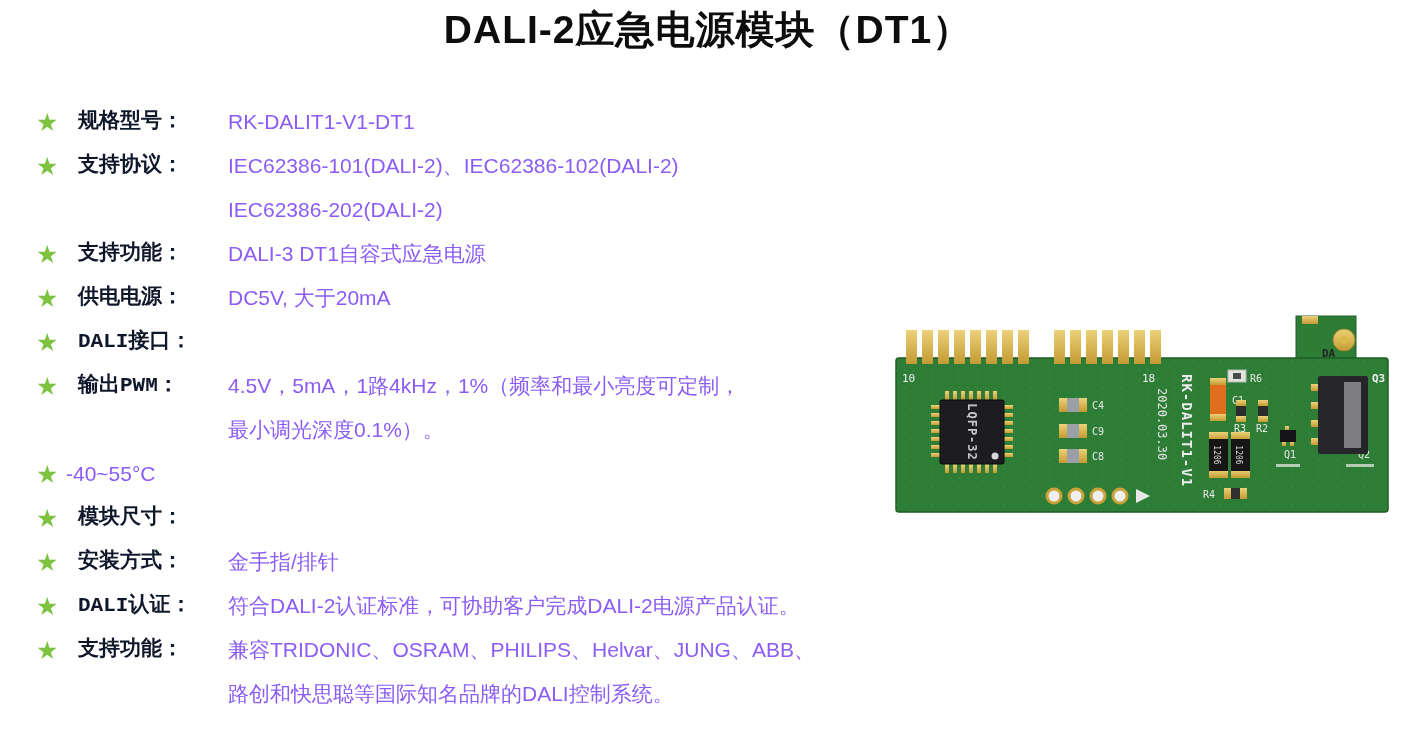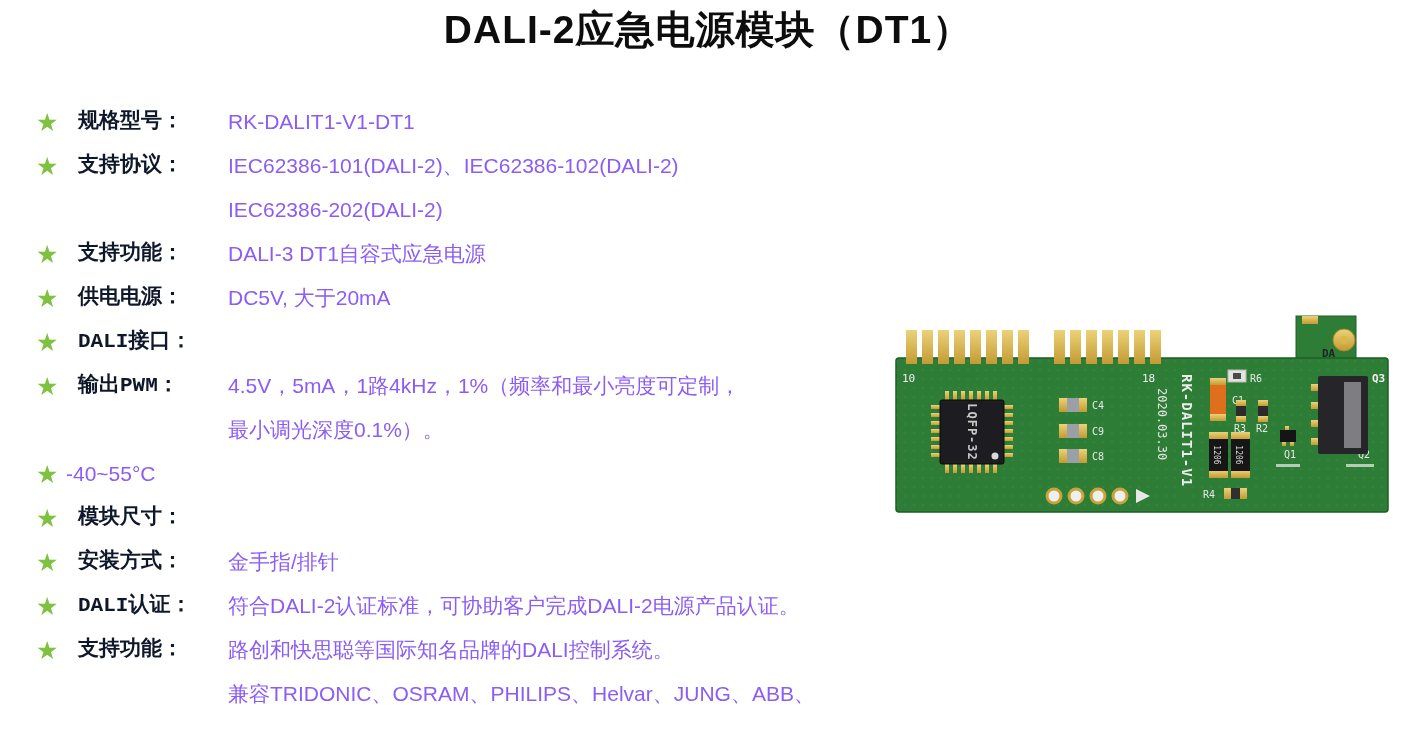--- a/index.html
+++ b/index.html
@@ -106,22 +106,22 @@
       <span class="label">DALI认证：</span>
       <div class="value">
         <div>符合DALI-2认证标准，可协助客户完成DALI-2电源产品认证。</div>
       </div>
     </div>
 
     <div class="spec-row">
       <span class="star">★</span>
       <span class="label">支持功能：</span>
       <div class="value">
+        <div>兼容TRIDONIC、OSRAM、PHILIPS、Helvar、JUNG、ABB、</div>
         <div>路创和快思聪等国际知名品牌的DALI控制系统。</div>
-        <div>兼容TRIDONIC、OSRAM、PHILIPS、Helvar、JUNG、ABB、</div>
       </div>
     </div>
 
   </div>
 
   <div class="pcb-wrap">
     <svg viewBox="0 0 500 205" width="500" height="205">
       <defs>
         <linearGradient id="gold" x1="0" y1="0" x2="0" y2="1">
           <stop offset="0" stop-color="#ecd279"></stop>

